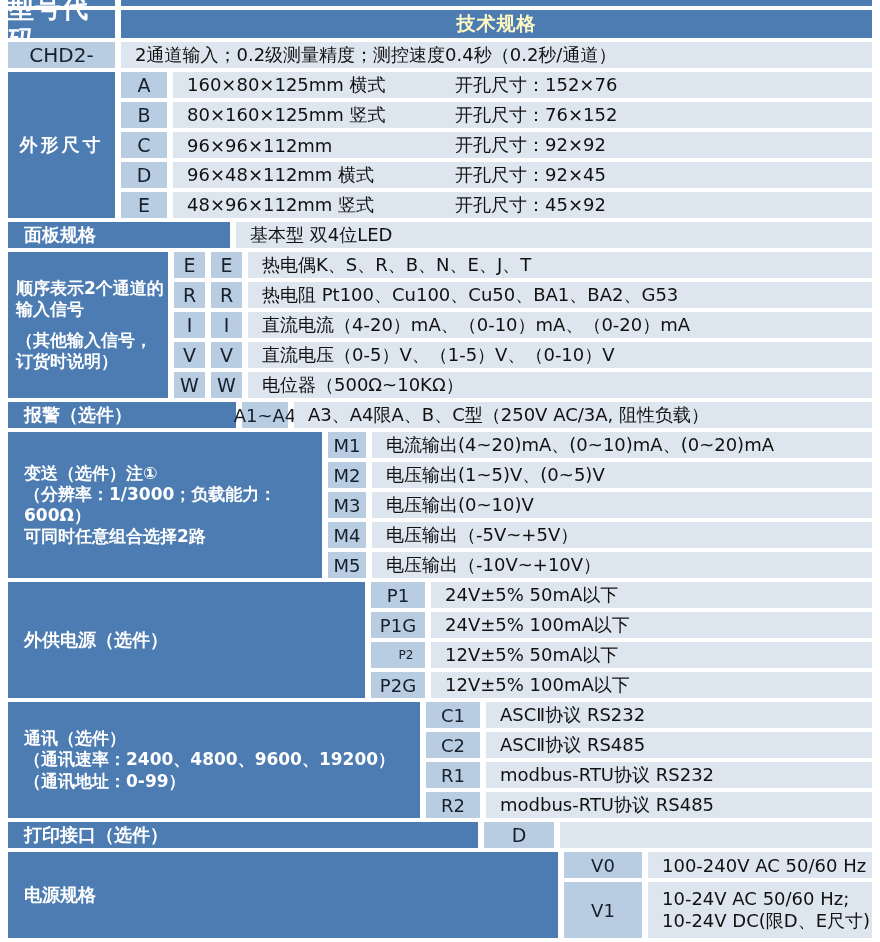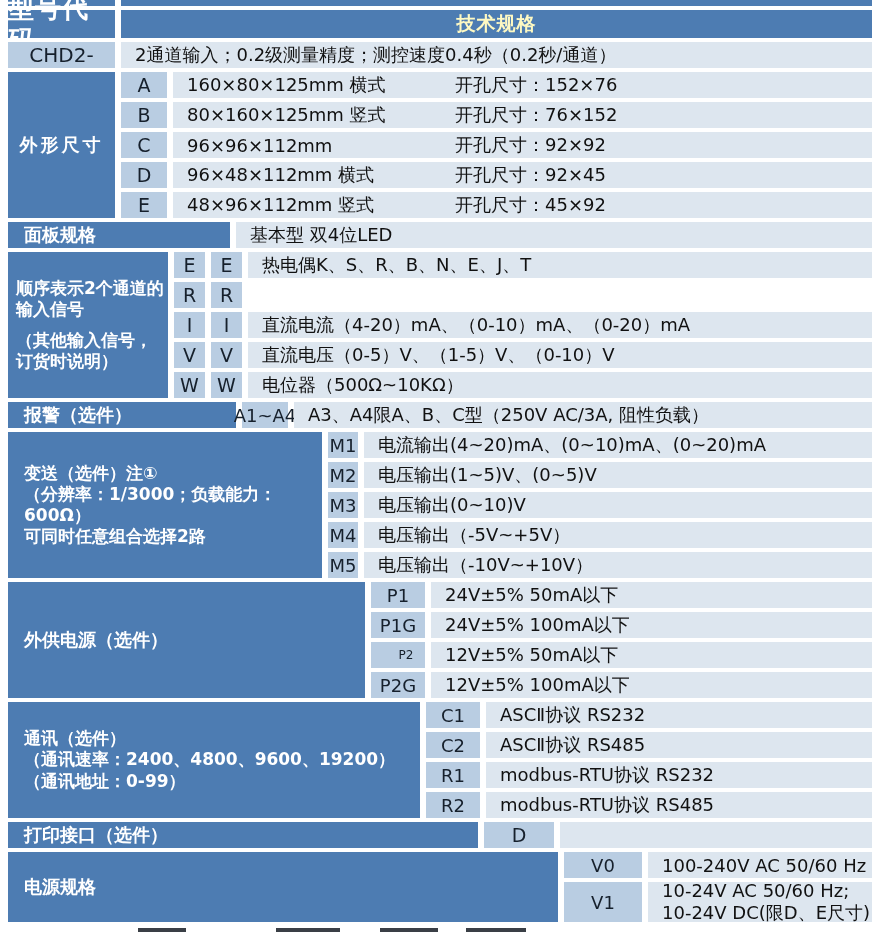--- a/index.html
+++ b/index.html
@@ -14,21 +14,21 @@
     width:880px;height:942px;background:#ffffff;overflow:hidden;
     font-family:"DejaVu Sans","Liberation Sans",sans-serif;
   }
   .wrap{width:864px;margin-left:8px;}
   .topstrip{display:flex;gap:6px;height:6px;margin-bottom:4px;}
   .topstrip .seg1{width:107px;background:var(--blue);}
   .topstrip .seg2{flex:1;background:var(--blue);}
   .band{display:flex;gap:6px;margin-bottom:4px;}
   .rows{flex:1;display:flex;flex-direction:column;gap:4px;}
   .row{display:flex;gap:6px;height:26px;}
-  .row.tall{height:40px;}
+  .row.tall{height:56px;}
   .blabel{
     background:var(--blue);color:#fff;font-weight:bold;font-size:18px;
     display:flex;flex-direction:column;justify-content:center;
     padding-left:16px;line-height:1.25;flex:none;
   }
   .blabel.center{padding-left:0;align-items:center;letter-spacing:3px;}
   .blabel .sub{font-size:17px;}
   .blabel .gap{height:10px;}
   .code{
     background:var(--lt);color:var(--ink);font-size:19px;flex:none;
@@ -43,21 +43,21 @@
   .hdr .blabel{font-size:26px;height:28px;letter-spacing:1px;}
   .hdr .hcontent{
     flex:1;background:var(--blue);color:#fef9c3;font-weight:bold;font-size:19px;
     display:flex;align-items:center;justify-content:center;letter-spacing:1px;
   }
   .chd2row{height:26px;border-radius:6px;}
   .chd2row .code{width:107px;font-size:20px;}
   .spec{display:inline-block;width:268px;flex:none;}
   .w107{width:107px;} .w160{width:160px;} .w222{width:222px;} .w228{width:228px;}
   .w314{width:314px;} .w357{width:357px;} .w412{width:412px;} .w470{width:470px;} .w550{width:550px;}
-  .cw46{width:46px;} .cw31{width:31px;} .cw58{width:46px;} .cw38{width:30px;}
+  .cw46{width:46px;} .cw31{width:31px;} .cw58{width:46px;} .cw38{width:38px;}
   .cw54{width:54px;} .cw70{width:70px;} .cw78{width:78px;}
   .artifacts{position:relative;height:8px;}
   .dash{position:absolute;top:2px;height:4px;background:#3a3f46;}
   .d1{left:130px;width:48px;} .d2{left:268px;width:64px;} .d3{left:372px;width:58px;} .d4{left:458px;width:60px;}
 </style>
 </head>
 <body>
 
 <div class="wrap">
 
@@ -130,20 +130,21 @@
     </div>
     <div class="rows">
       <div class="row">
         <div class="code cw31">E</div>
         <div class="code cw31">E</div>
         <div class="content">热电偶K、S、R、B、N、E、J、T</div>
       </div>
       <div class="row">
         <div class="code cw31">R</div>
         <div class="code cw31">R</div>
+        <div class="content">热电阻 Pt100、Cu100、Cu50、BA1、BA2、G53</div>
       </div>
       <div class="row">
         <div class="code cw31">I</div>
         <div class="code cw31">I</div>
         <div class="content">直流电流（4-20）mA、（0-10）mA、（0-20）mA</div>
       </div>
       <div class="row">
         <div class="code cw31">V</div>
         <div class="code cw31">V</div>
         <div class="content">直流电压（0-5）V、（1-5）V、（0-10）V</div>

